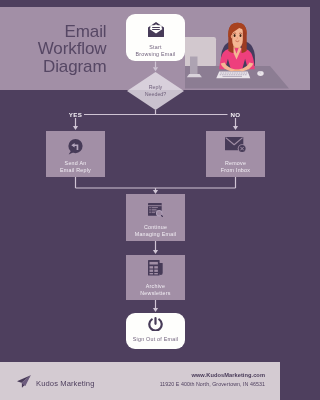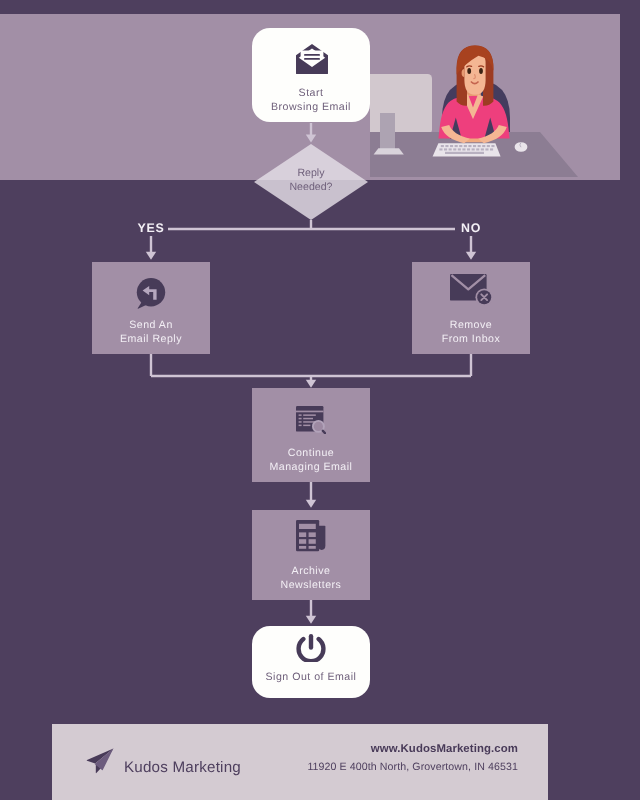--- a/index.html
+++ b/index.html
@@ -20,34 +20,39 @@
   .nlabel{position:absolute;left:0;width:100%;color:#F3EFF5;font-size:5.3px;line-height:7.2px;
           text-align:center;letter-spacing:.25px;}
   .term .nlabel{color:#6E5F7A;}
 
   .diamond{position:absolute;}
   .dlabel{position:absolute;left:0;width:100%;color:#6E5F7A;font-size:5.3px;line-height:7.2px;text-align:center;}
 
   .yn{position:absolute;color:#F3EFF5;font-size:6.2px;font-weight:bold;letter-spacing:.35px;}
 
   
-  .footer{position:absolute;left:0;top:362px;width:248px;height:38px;background:#D4CBD2;margin-left:26px;}
+  .footer{position:absolute;left:0;top:362px;width:280px;height:38px;background:#D4CBD2;}
   .fl{position:absolute;left:17px;top:12px;display:flex;align-items:center;}
   .fl .bt{color:#4E3F5E;font-size:7.6px;margin-left:5px;letter-spacing:.1px;}
   .fr{position:absolute;right:15px;top:10px;text-align:right;}
   .fr .w{color:#483A58;font-size:5.7px;font-weight:bold;letter-spacing:.05px;}
   .fr .a{color:#4E3F5E;font-size:5.3px;margin-top:2.5px;letter-spacing:.05px;}
 </style>
 </head>
 <body>
 
 <div id="page">
 
   <div class="hdr-band"></div>
 
+  <div class="title">
+    <div>Email</div>
+    <div>Workflow</div>
+    <div>Diagram</div>
+  </div>
 
   <div class="illus">
     <svg width="125" height="83" viewBox="0 0 125 83" shape-rendering="geometricPrecision">
 
       <rect x="0" y="0" width="125" height="83" fill="#A28FA6"></rect>
 
       <rect x="-8" y="30" width="39" height="30" rx="2.2" fill="#D2C8CE"></rect>
 
       <path d="M36 52 q0 -19 17 -19 q17 0 17 19 l0 21 l-34 0 Z" fill="#443C5E"></path>
 

